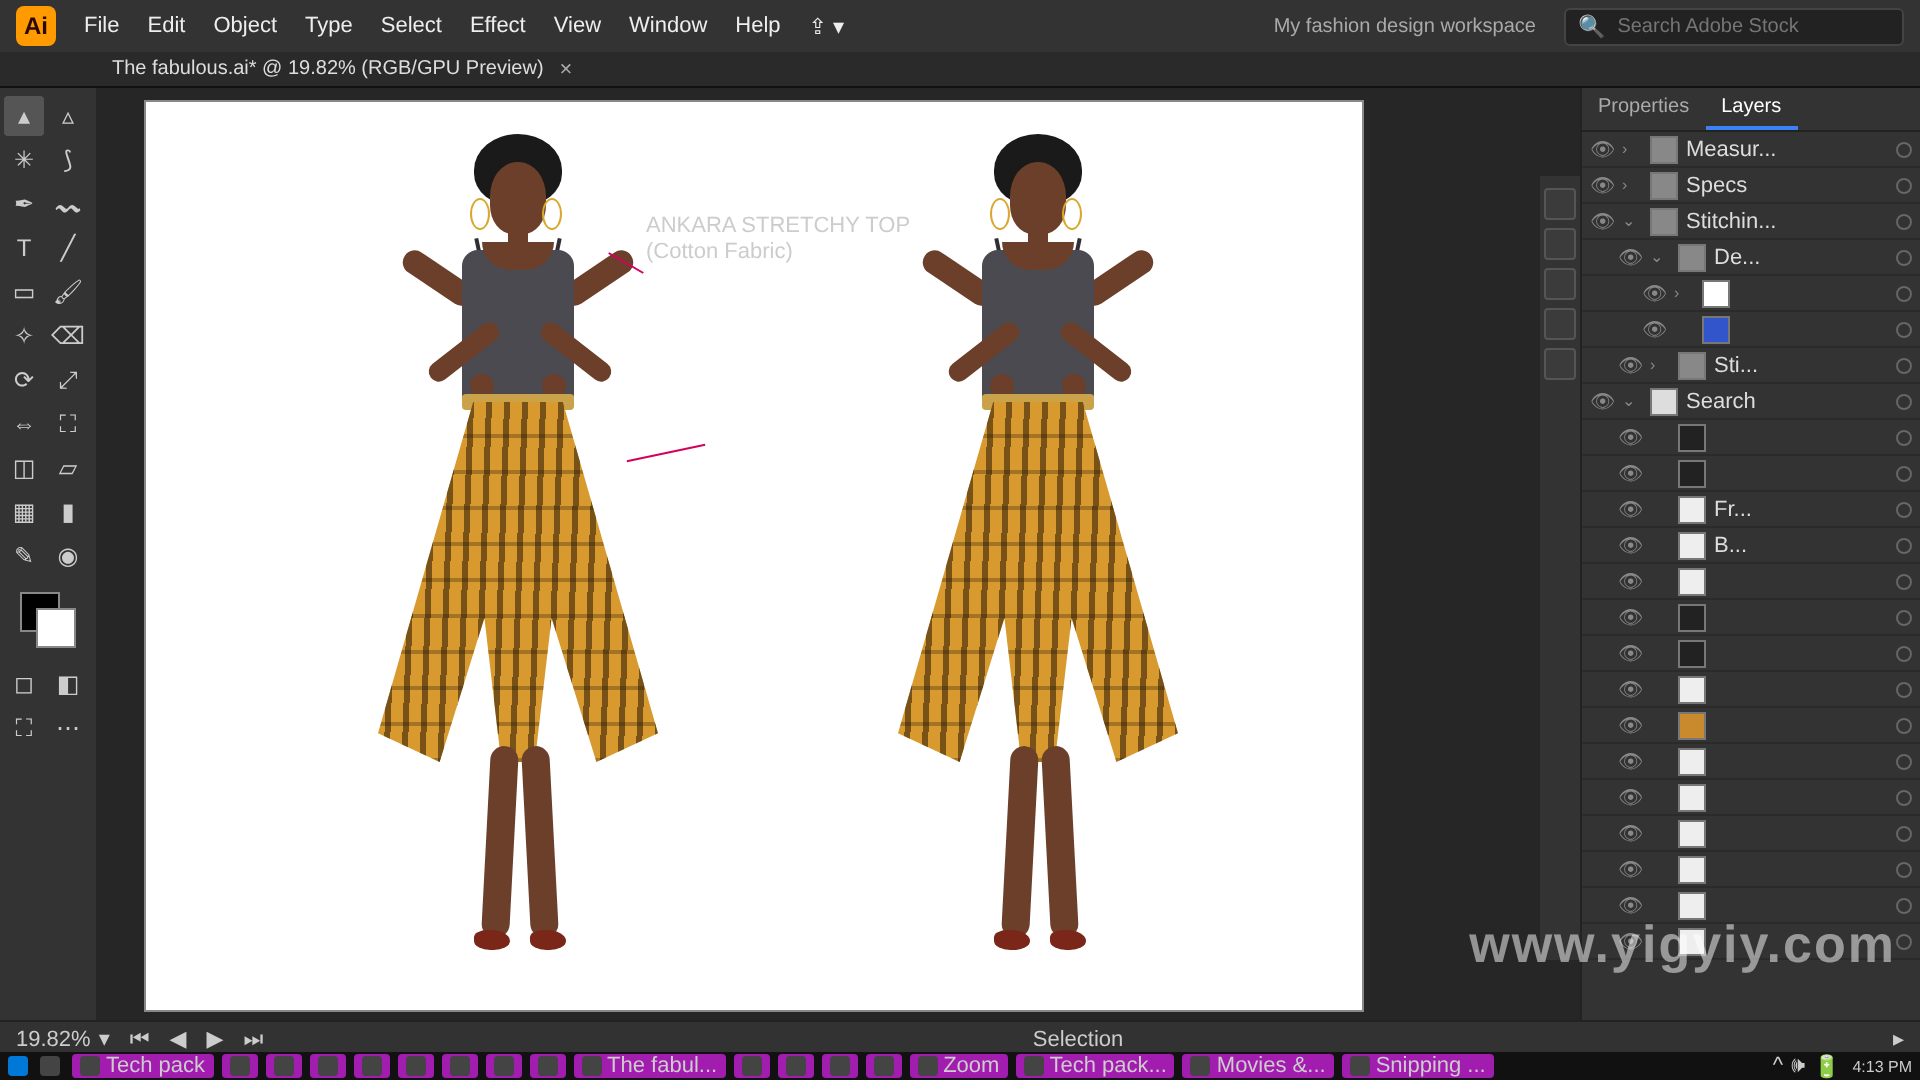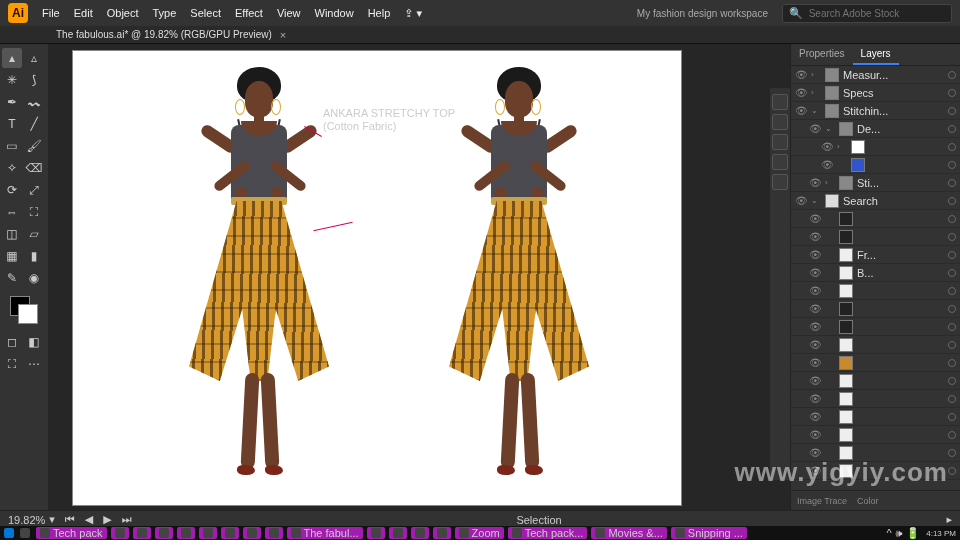--- a/index.html
+++ b/index.html
@@ -384,24 +384,20 @@
           <span class="tgt"></span>
         </div>
         <div class="lrow ind1">
           <span class="eye">👁</span>
           <span class="tw"></span>
           <span class="thumb" style="background:#eee"></span>
           <span class="nm"></span>
           <span class="tgt"></span>
         </div>
       </div>
-    <div class="btabs">
-      <span>Image Trace</span>
-      <span>Color</span>
-    </div>
   </div>
 </div>
 
 <div class="statusbar">
   <div class="seg"><span>19.82%</span> ▾</div>
   <div class="seg">⏮</div>
   <div class="seg">◀</div>
   <div class="seg">▶</div>
   <div class="seg">⏭</div>
   <div class="spacer"></div>

